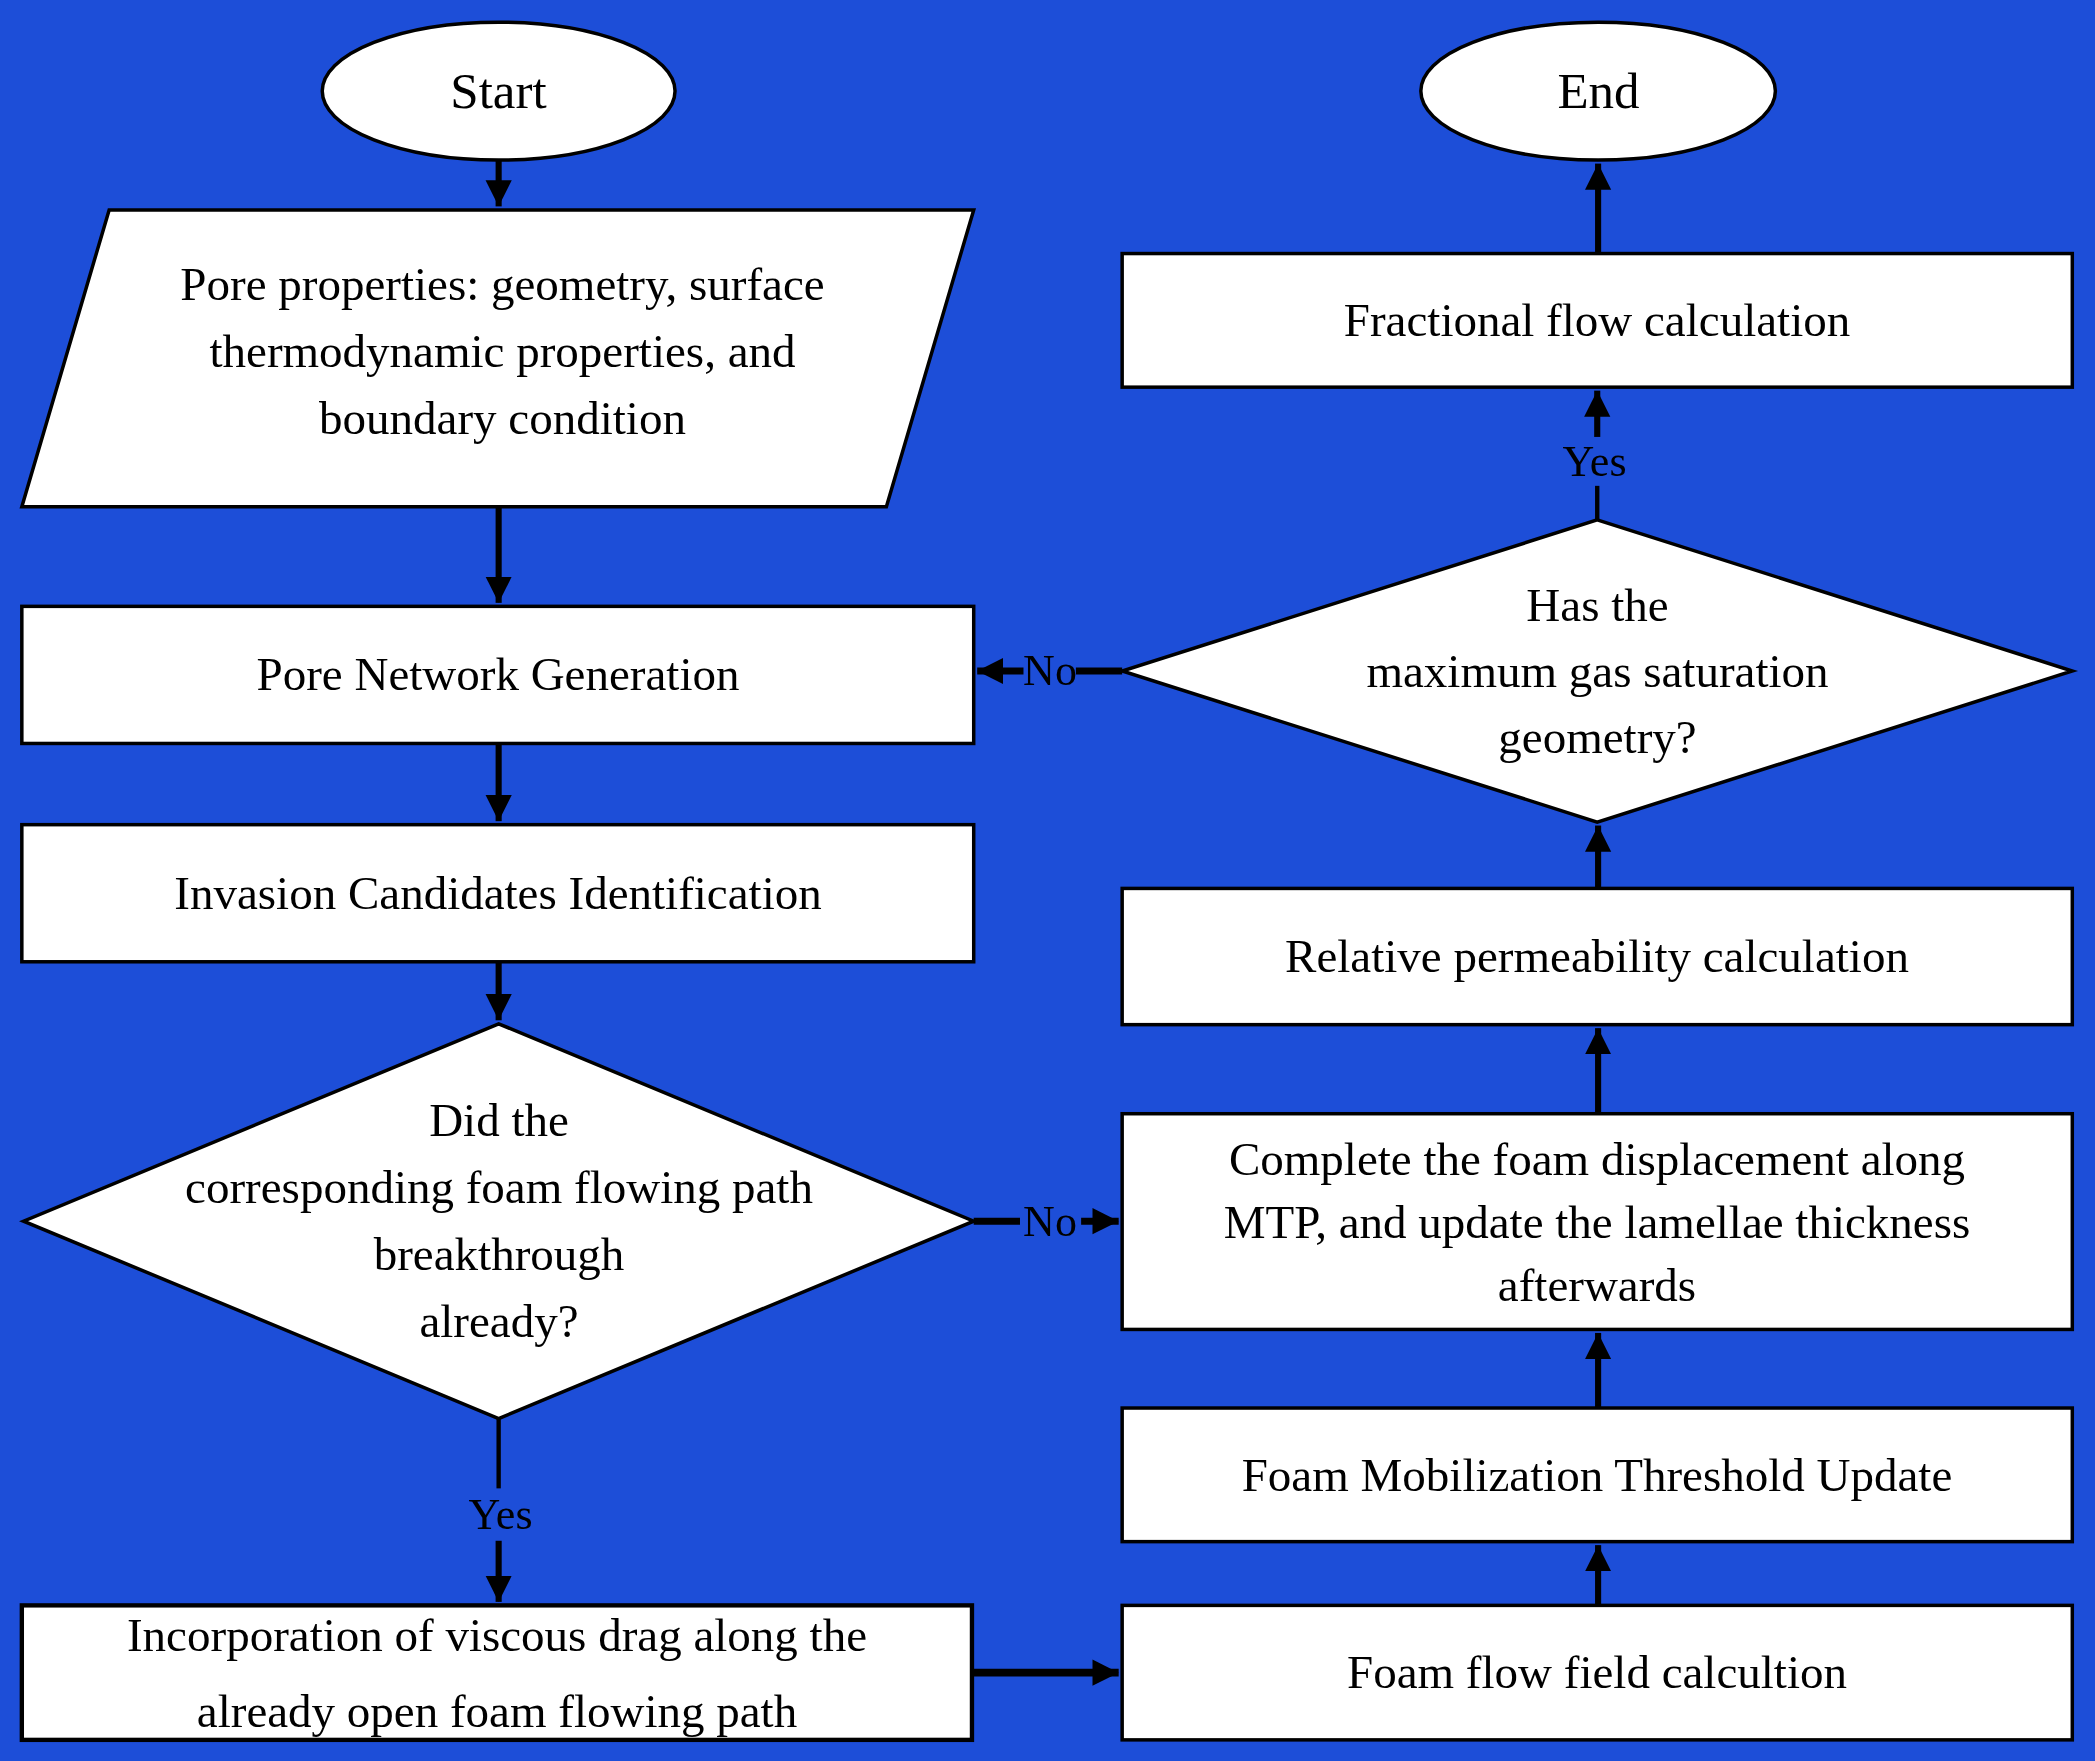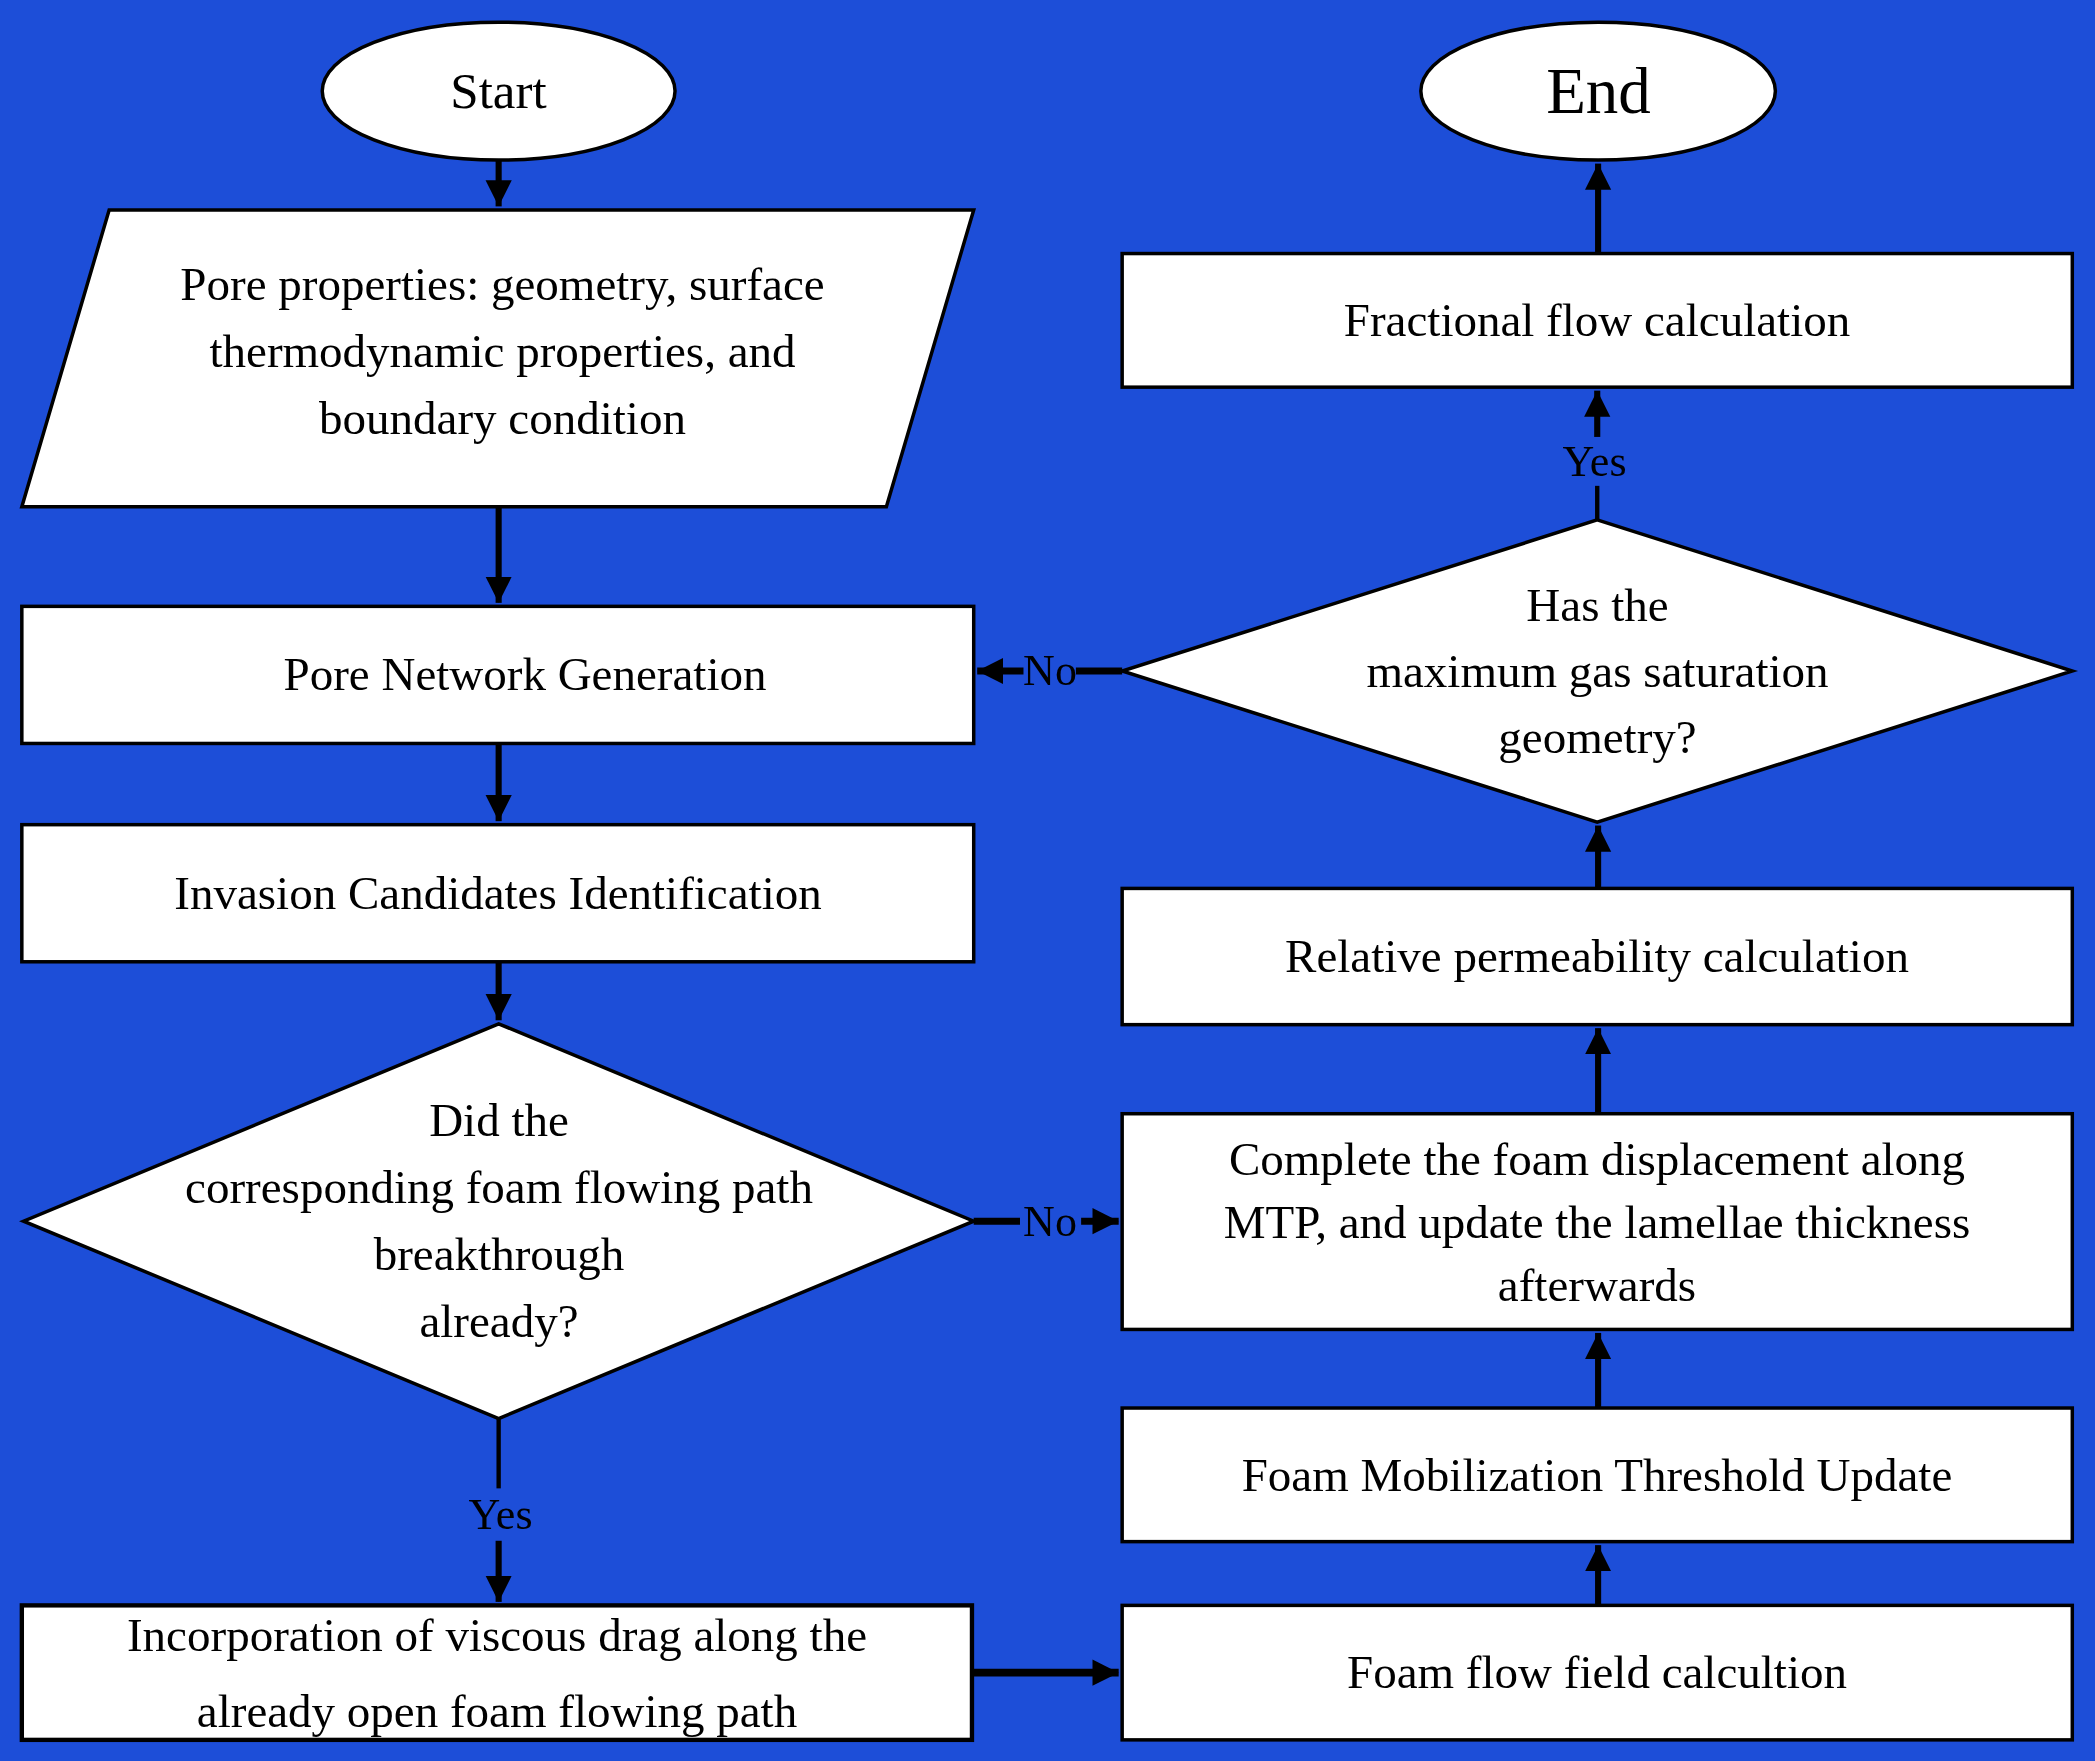--- a/index.html
+++ b/index.html
@@ -100,29 +100,29 @@
     <line x1="1829" y1="500" x2="1829" y2="447" stroke="#000000" stroke-width="7" marker-end="url(#arrowhead)"></line>
 
     <line x1="1830" y1="290" x2="1830" y2="187" stroke="#000000" stroke-width="7" marker-end="url(#arrowhead)"></line>
 
     <line x1="1285" y1="768" x2="1232" y2="768" stroke="#000000" stroke-width="8"></line>
     <line x1="1172" y1="768" x2="1119" y2="768" stroke="#000000" stroke-width="8" marker-end="url(#arrowhead)"></line>
   </svg>
 
   <div class="node-text" style="left:322px; top:22px; width:353px; height:138px; font-size:51px;">Start</div>
 
-  <div class="node-text" style="left:1421px; top:22px; width:355px; height:138px; font-size:65px;text-align:center;">End</div>
+  <div class="node-text" style="left:1421px; top:22px; width:355px; height:138px; font-size:51px;text-align:center;">End</div>
 
   <div class="node-text" style="left:66px; top:220px; width:873px; height:262px;">
     <span class="line">Pore properties: geometry, surface</span>
     <span class="line">thermodynamic properties, and</span>
     <span class="line">boundary condition</span>
   </div>
 
-  <div class="node-text" style="left:9px; top:606px; width:952px; height:137px;padding-left:40px;">Pore Network Generation</div>
+  <div class="node-text" style="left:22px; top:606px; width:952px; height:137px;">Pore Network Generation</div>
 
   <div class="node-text" style="left:22px; top:825px; width:952px; height:137px;">Invasion Candidates Identification</div>
 
   <div class="node-text" style="left:106px; top:1077px; width:786px; height:288px;">
     <span class="line">Did the</span>
     <span class="line">corresponding foam flowing path</span>
     <span class="line">breakthrough</span>
     <span class="line">already?</span>
   </div>
 

